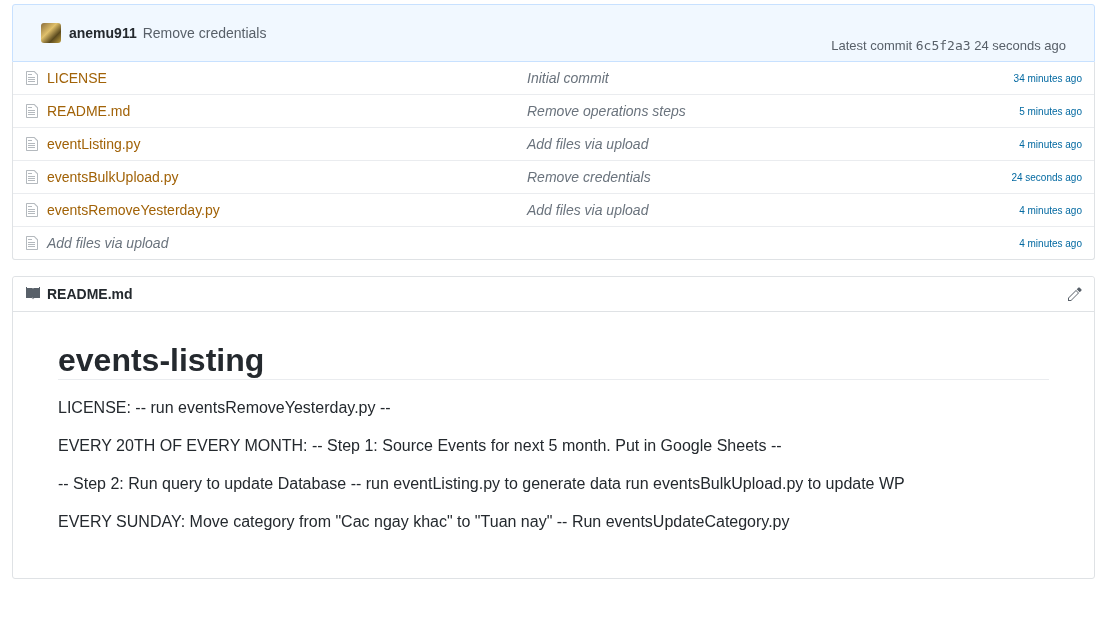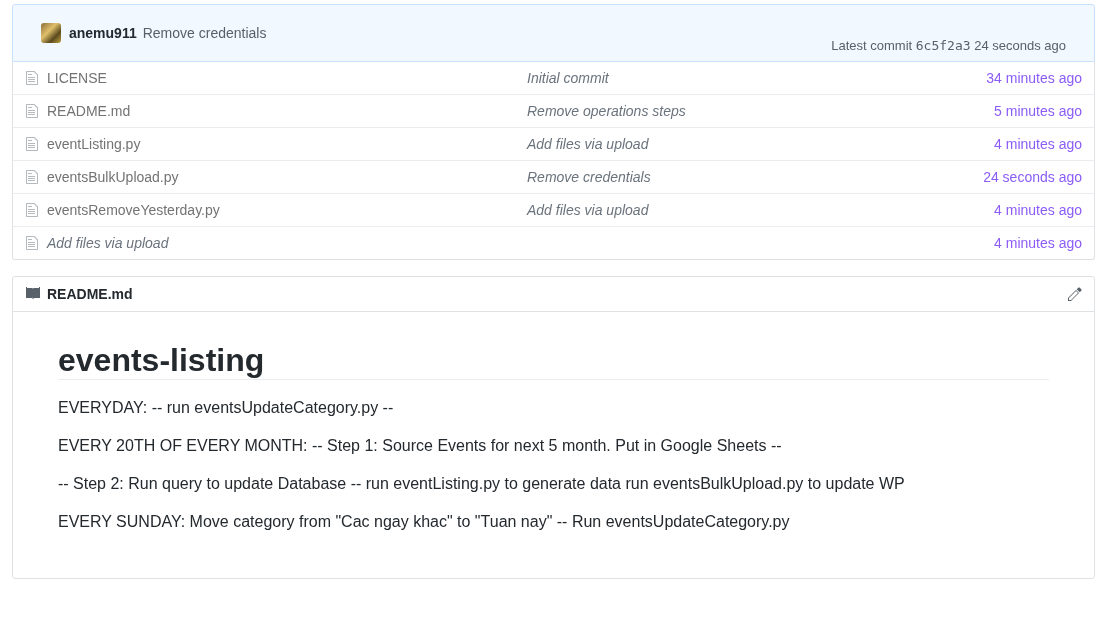--- a/index.html
+++ b/index.html
@@ -45,23 +45,23 @@
     .file-row {
       display: flex;
       align-items: center;
       border-top: 1px solid #eaecef;
       padding: 8px 12px;
       font-size: 14px;
     }
     .file-row:first-child { border-top: none; }
     .col-icon { width: 22px; flex-shrink: 0; display:flex; align-items:center;}
     .col-name { flex: 0 0 auto; width: 480px; }
-    .col-name a { color: #737373; text-decoration: none; }
+    .col-name a { color: #a16207; text-decoration: none; }
     .col-msg { flex: 1 1 auto; color: #6a737d; font-style: italic; }
-    .col-time { flex: 0 0 auto; color: #8b5cf6; text-align: left; font-size: 14px; }
+    .col-time { flex: 0 0 auto; color: #0369a1; text-align: left; font-size: 10px; }
 
     .file-icon-svg { fill: #6a737d80; }
 
     
     .readme-box {
       border: 1px solid #dfe2e5;
       border-radius: 3px;
       margin-top: 16px;
       margin-bottom: 16px;
     }
@@ -176,20 +176,20 @@
           </svg>
         <span>README.md</span>
       </div>
       <svg class="pencil-icon" width="14" height="16" viewBox="0 0 14 16">
           <path d="M0 12v3h3l8-8-3-3-8 8zm3 2H1v-2l7-7 2 2-7 7zM13.3 4.7l-1.6 1.6-3-3L10.3 1.7a1 1 0 0 1 1.4 0l1.6 1.6a1 1 0 0 1 0 1.4z"></path>
         </svg>
     </div>
     <div class="readme-body">
       <h1>events-listing</h1>
 
-    <p>EVERYDAY: -- run eventsUpdateCategory.py --</p>
+    <p>LICENSE: -- run eventsRemoveYesterday.py --</p>
         <p>EVERY 20TH OF EVERY MONTH: -- Step 1: Source Events for next 5 month. Put in Google Sheets --</p>
         <p>-- Step 2: Run query to update Database -- run eventListing.py to generate data run eventsBulkUpload.py to update WP</p>
         <p>EVERY SUNDAY: Move category from "Cac ngay khac" to "Tuan nay" -- Run eventsUpdateCategory.py</p>
       </div>
   </div>
 
 </div>
 
 </body></html>

